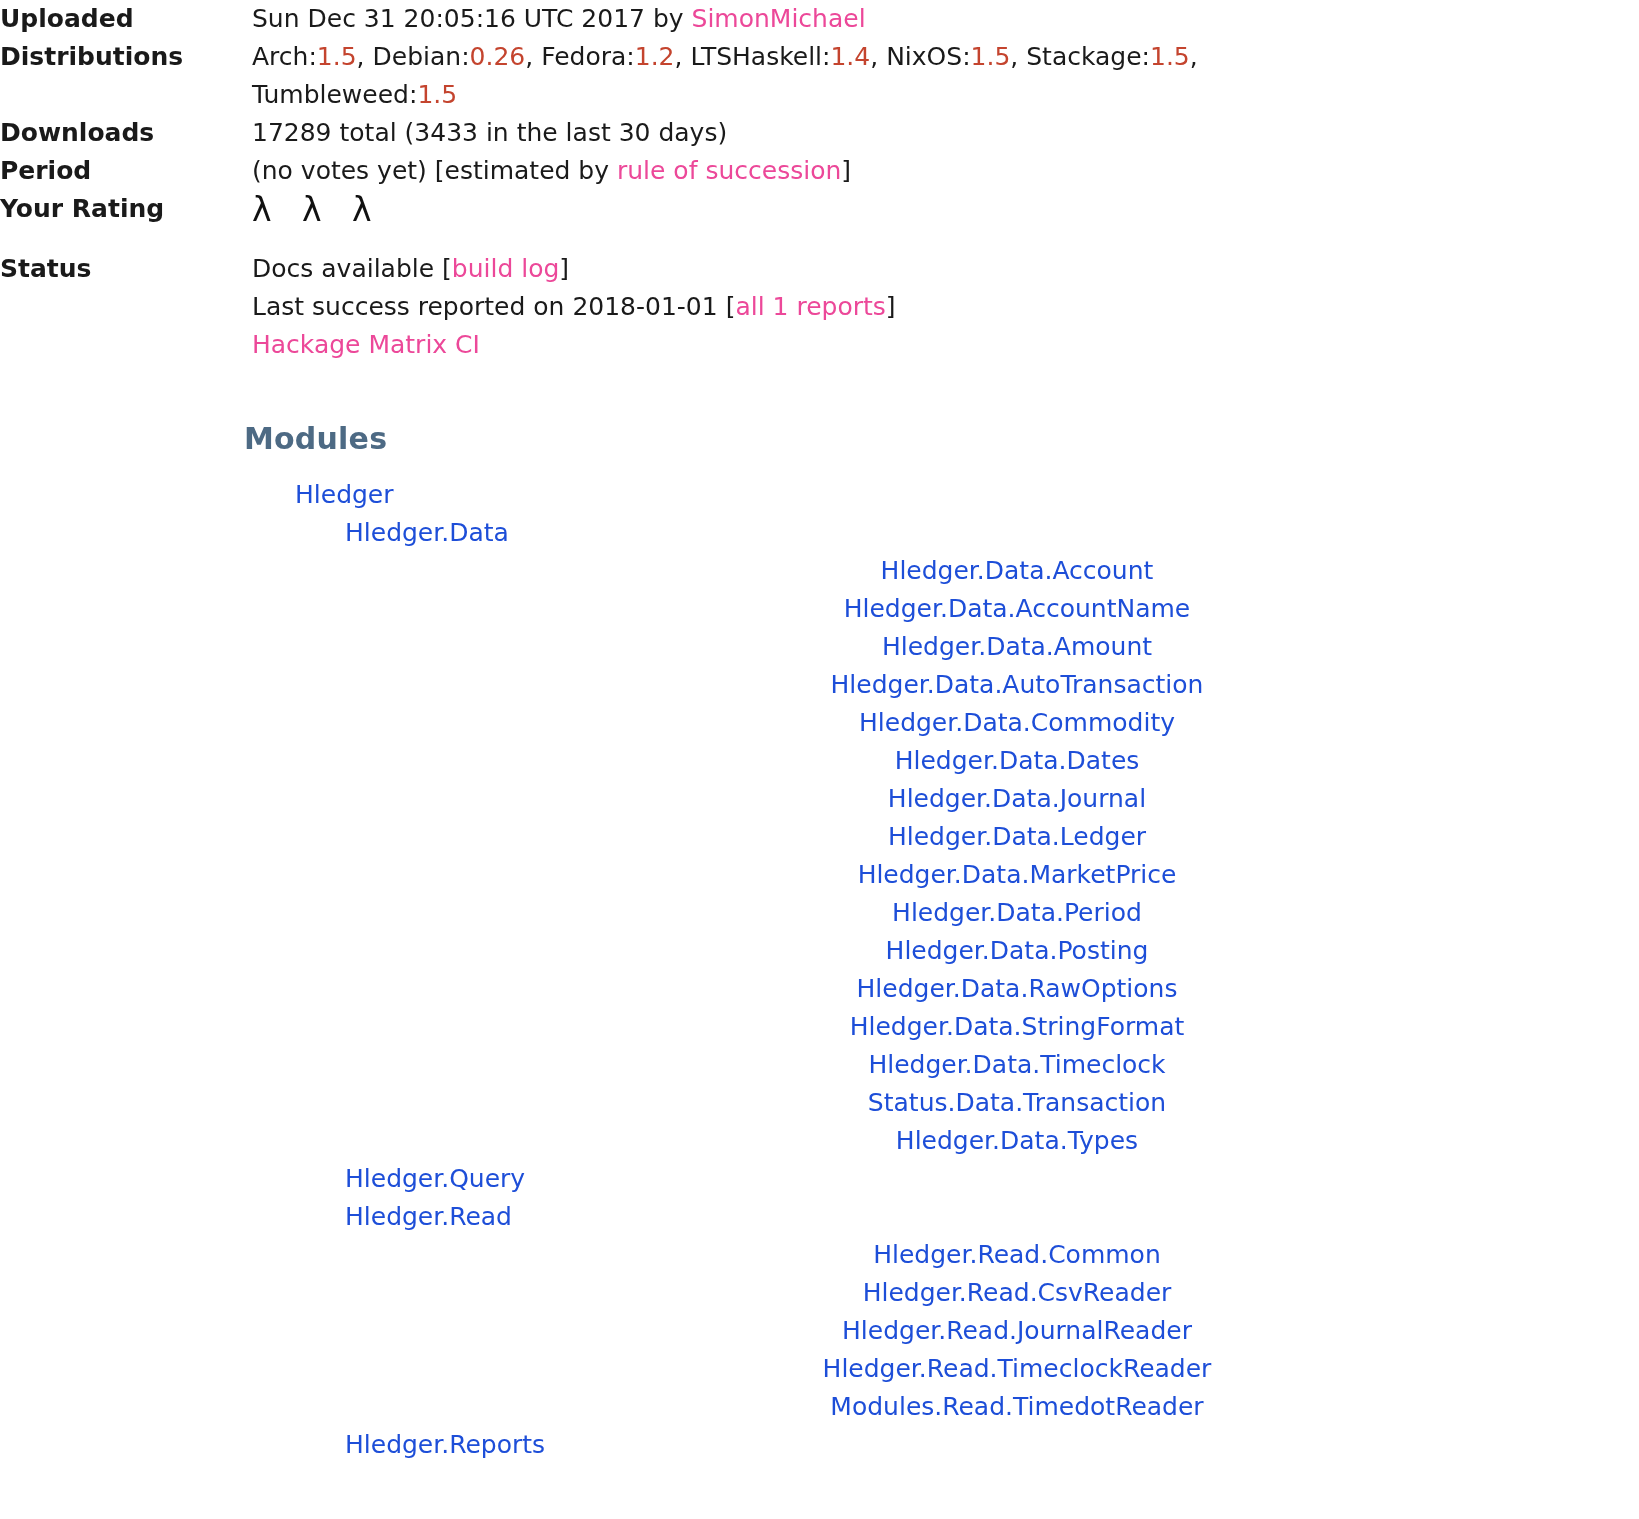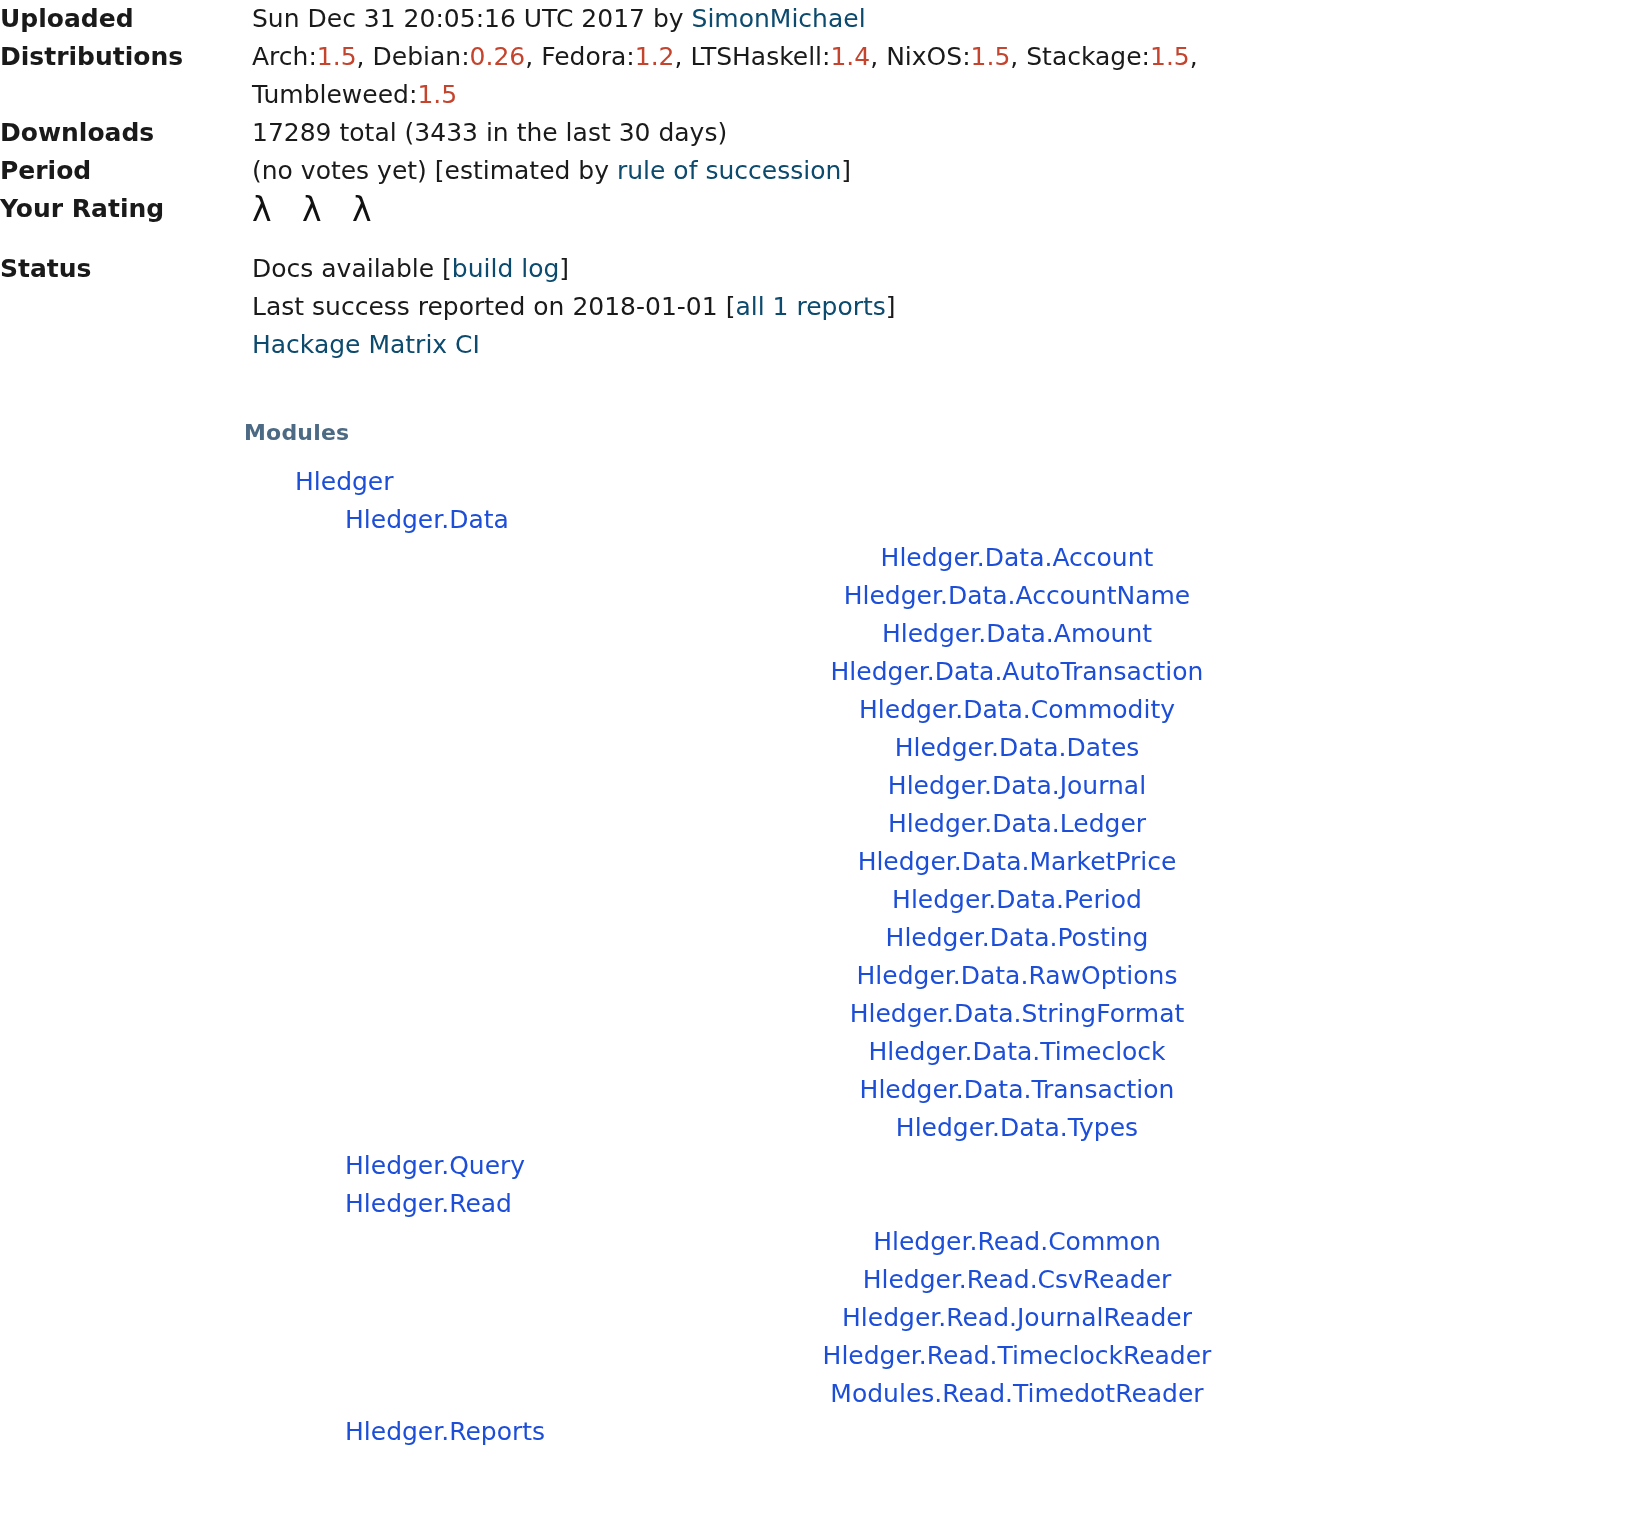--- a/index.html
+++ b/index.html
@@ -8,21 +8,21 @@
     background: #ffffff;
   }
   body {
     font-family: "DejaVu Sans", "Liberation Sans", sans-serif;
     font-size: 25px;
     line-height: 1.52;
     color: #1a1a1a;
     width: 1639px;
   }
   a, .link {
-    color: #0c4a6e;
+    color: #ec4899;
     text-decoration: none;
     cursor: pointer;
   }
   .page {
     padding: 0 0 0 0;
   }
   
   table.props {
     border-collapse: collapse;
     margin: 0;
@@ -52,21 +52,21 @@
     font-size: 33px;
     letter-spacing: 10px;
     line-height: 1.1;
     display: inline-block;
     padding-top: 2px;
   }
   .status-line { display: block; }
   
   h2.section-title {
     color: #4d6a84;
-    font-size: 22px;
+    font-size: 30px;
     font-weight: bold;
     margin: 52px 0 14px 244px;
     letter-spacing: 0.2px;
   }
   ul.modlist {
     list-style: none;
     margin: 0;
     padding: 0;
   }
   ul.modlist li {
@@ -176,21 +176,21 @@
     <li>
         <a class="mod lvl3">Hledger.Data.RawOptions</a>
       </li>
     <li>
         <a class="mod lvl3">Hledger.Data.StringFormat</a>
       </li>
     <li>
         <a class="mod lvl3">Hledger.Data.Timeclock</a>
       </li>
     <li>
-        <a class="mod lvl3">Hledger.Data.Transaction</a>
+        <a class="mod lvl3">Status.Data.Transaction</a>
       </li>
     <li>
         <a class="mod lvl3">Hledger.Data.Types</a>
       </li>
     <li>
         <a class="mod lvl2">Hledger.Query</a>
       </li>
     <li>
         <a class="mod lvl2">Hledger.Read</a>
       </li>

